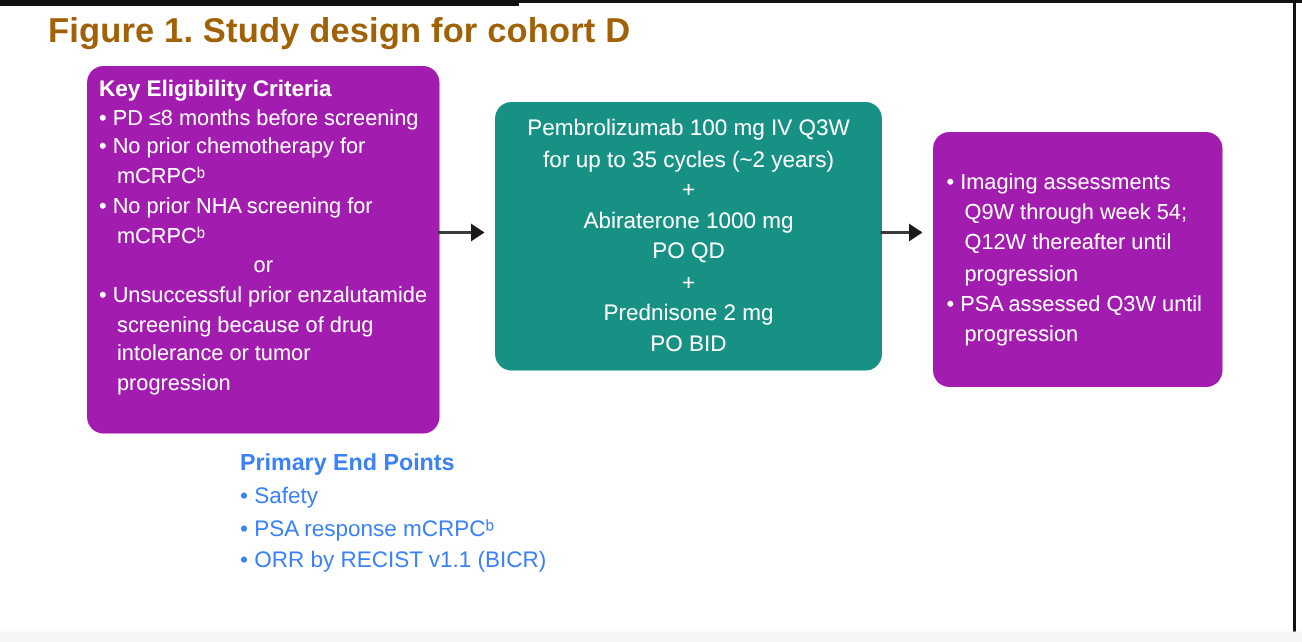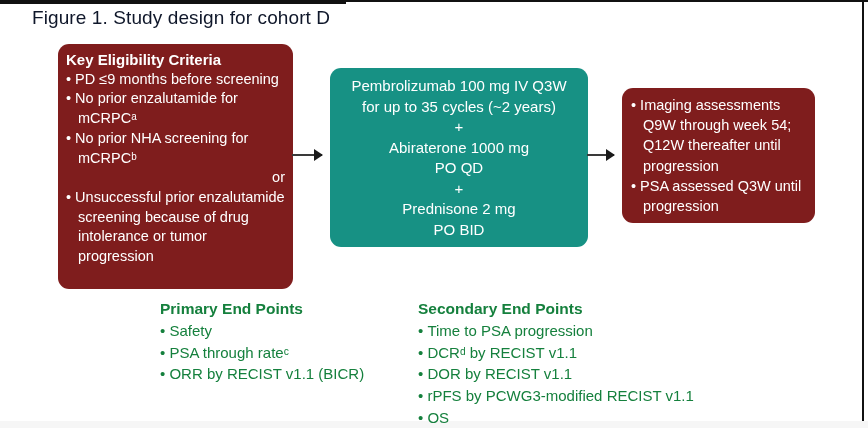--- a/index.html
+++ b/index.html
@@ -13,96 +13,96 @@
     font-family: "Liberation Sans", "DejaVu Sans", sans-serif;
   }
   
   .top-line   { position: absolute; left: 0; top: 0; width: 868px; height: 2px; background: #111; }
   .top-strip  { position: absolute; left: 0; top: 0; width: 346px; height: 4px; background: #111; }
   .right-line { position: absolute; left: 862px; top: 0; width: 2px; height: 428px; background: #111; }
   .bottom-strip { position: absolute; left: 0; top: 421px; width: 868px; height: 7px; background: #f6f6f6; }
 
   .figure-title {
     position: absolute; left: 32px; top: 7px;
-    font-size: 19px; font-weight: normal; color: #0f172a;
+    font-size: 23px; font-weight: bold; color: #a16207;
     letter-spacing: 0.1px;
   }
 
   .box {
     position: absolute;
     border-radius: 11px;
     color: #ffffff;
   }
-  .box.orange { background: #7f1d1d; }
+  .box.orange { background: #a21caf; }
   .box.teal   { background: #179184; }
 
   .box-eligibility {
     left: 58px; top: 44px; width: 235px; height: 245px;
     padding: 6px 8px 6px 8px;
     font-size: 14.5px; line-height: 19.7px;
   }
   .box-eligibility .box-heading { font-weight: bold; font-size: 15px; }
   .bullet-item {
     padding-left: 12px; text-indent: -12px;
   }
   .bullet-item::before { content: "\2022\00a0"; }
-  .or-connector { text-align: right; }
+  .or-connector { text-align: center; }
 
   .box-treatment {
     left: 330px; top: 68px; width: 258px; height: 179px;
     padding: 8px 4px;
     font-size: 15px; line-height: 20.5px;
     text-align: center; white-space: nowrap;
   }
 
   .box-assessments {
-    left: 622px; top: 88px; width: 193px; height: 135px;
-    padding: 7px 9px;
+    left: 622px; top: 88px; width: 193px; height: 170px;
+    padding: 24px 9px;
     font-size: 14.5px; line-height: 20.2px;
   }
 
   .flow-arrow { position: absolute; height: 12px; }
   .flow-arrow .shaft {
     position: absolute; left: 0; top: 5px; height: 2px; background: #3a3a3a; width: 100%;
   }
   .flow-arrow .head {
     position: absolute; right: -1px; top: 0;
     width: 0; height: 0;
     border-left: 9px solid #1a1a1a;
     border-top: 6px solid transparent;
     border-bottom: 6px solid transparent;
   }
   .arrow-1 { left: 292px; top: 149px; width: 30px; }
   .arrow-2 { left: 587px; top: 149px; width: 27px; }
 
   .endpoints {
     position: absolute;
-    color: #15803d;
+    color: #3b82f6;
     font-size: 15px; line-height: 21.8px;
   }
   .endpoints .ep-heading { font-weight: bold; font-size: 15.5px; }
   .endpoints-primary   { left: 160px; top: 298px; width: 250px; }
   .endpoints-secondary { left: 418px; top: 298px; width: 330px; }
 </style>
 </head>
 <body>
 
 <div class="canvas">
 
   <div class="top-line"></div>
   <div class="top-strip"></div>
   <div class="right-line"></div>
   <div class="bottom-strip"></div>
 
   <div class="figure-title">Figure 1. Study design for cohort D</div>
 
   <div class="box orange box-eligibility">
     <div class="box-heading">Key Eligibility Criteria</div>
-    <div class="bullet-item">PD ≤9 months before screening</div>
-    <div class="bullet-item">No prior enzalutamide for mCRPCᵃ</div>
+    <div class="bullet-item">PD ≤8 months before screening</div>
+    <div class="bullet-item">No prior chemotherapy for mCRPCᵇ</div>
     <div class="bullet-item">No prior NHA screening for mCRPCᵇ</div>
     <div class="or-connector">or</div>
     <div class="bullet-item">Unsuccessful prior enzalutamide screening because of drug intolerance or tumor progression</div>
   </div>
 
   <div class="flow-arrow arrow-1">
     <div class="shaft"></div>
     <div class="head"></div>
   </div>
 
@@ -123,26 +123,18 @@
   </div>
 
   <div class="box orange box-assessments">
     <div class="bullet-item">Imaging assessments Q9W through week 54; Q12W thereafter until progression</div>
     <div class="bullet-item">PSA assessed Q3W until progression</div>
   </div>
 
   <div class="endpoints endpoints-primary">
     <div class="ep-heading">Primary End Points</div>
     <div class="bullet-item">Safety</div>
-    <div class="bullet-item">PSA through rateᶜ</div>
+    <div class="bullet-item">PSA response mCRPCᵇ</div>
     <div class="bullet-item">ORR by RECIST v1.1 (BICR)</div>
   </div>
 
-  <div class="endpoints endpoints-secondary">
-    <div class="ep-heading">Secondary End Points</div>
-    <div class="bullet-item">Time to PSA progression</div>
-    <div class="bullet-item">DCRᵈ by RECIST v1.1</div>
-    <div class="bullet-item">DOR by RECIST v1.1</div>
-    <div class="bullet-item">rPFS by PCWG3-modified RECIST v1.1</div>
-    <div class="bullet-item">OS</div>
-  </div>
 
 </div>
 
 </body></html>

